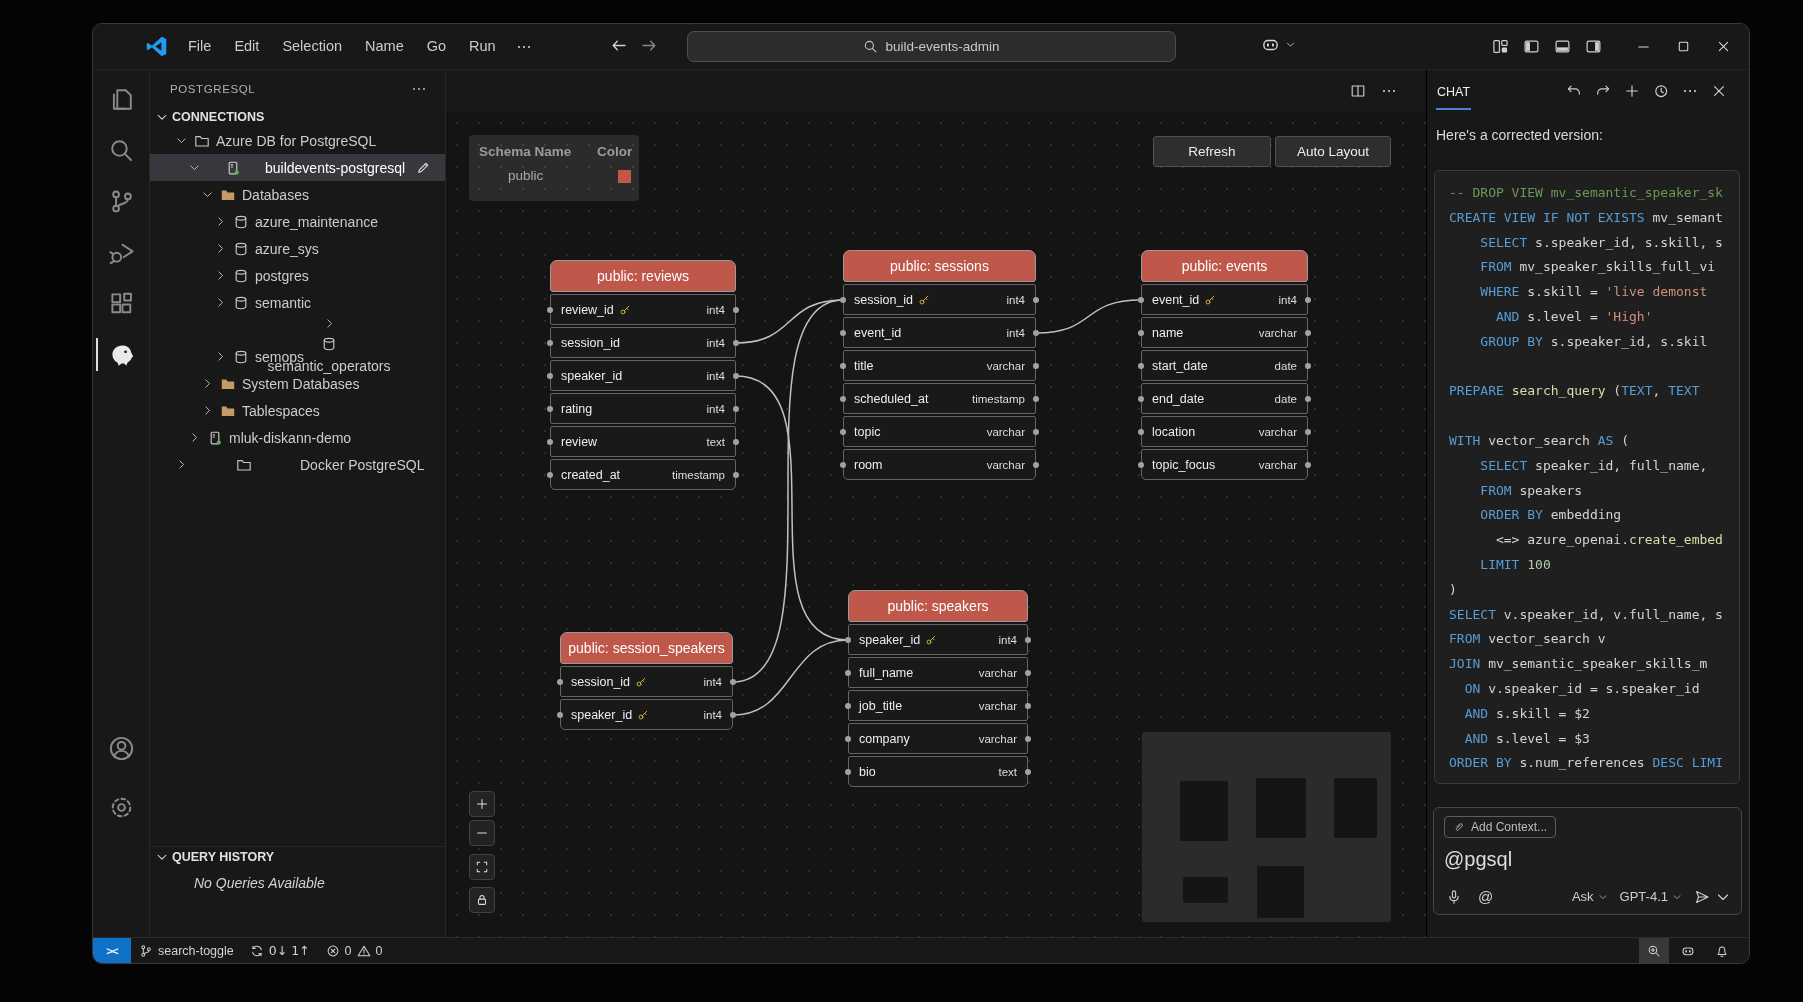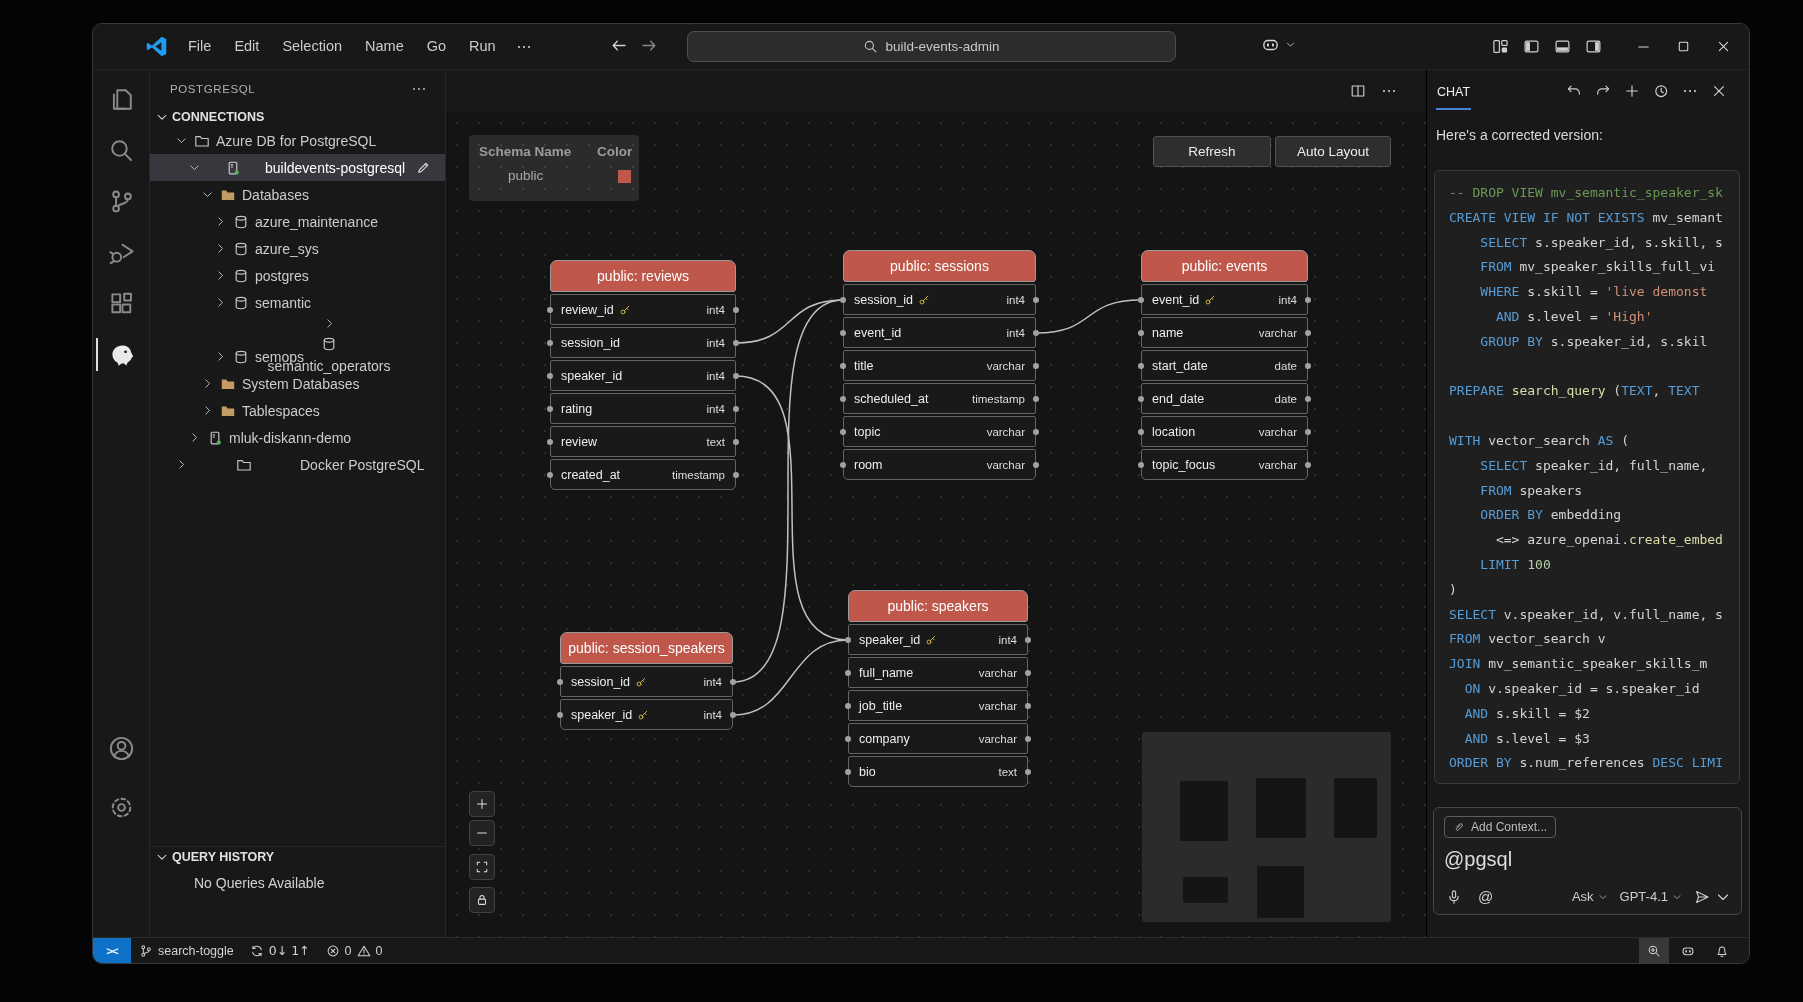--- a/index.html
+++ b/index.html
@@ -52,21 +52,21 @@
               font-size:12.5px;color:#e2e2e2;}
   .sb-section .ic svg{width:14px;height:14px;}
   .treerow{height:27px;display:flex;align-items:center;gap:6px;position:relative;font-size:14px;white-space:nowrap;}
   .treerow .chv{color:#c0c0c0;flex:0 0 14px;}
   .treerow .chv svg{width:13px;height:13px;}
   .treerow .ticon svg{width:16px;height:16px;}
   .treerow.sel{background:#37373d;color:#ffffff;}
   .rowEdit{position:absolute;right:14px;color:#dadada;}
   .rowEdit svg{width:15px;height:15px;}
   .qh-wrap{margin-top:auto;border-top:1px solid #262626;padding-bottom:46px;}
-  .qh-empty{padding:8px 0 0 44px;font-size:14px;color:#d2d2d2;}
+  .qh-empty{padding:8px 0 0 44px;font-size:14px;color:#d2d2d2;font-style:italic;}
   
   .editor{flex:1;display:flex;flex-direction:column;min-width:0;background:#141414;}
   .tabbar{flex:0 0 42px;background:#181818;display:flex;align-items:flex-end;position:relative;}
   .tab{margin-left:5px;width:294px;height:40px;background:#1d1d1d;border-top:2px solid var(--accent,#0078d4);
        display:flex;align-items:center;gap:8px;padding:0 10px;color:#e6e6e6;font-size:14px;
        border-right:1px solid #0e0e0e;box-sizing:border-box;}
   .tab .ticn{color:#cfcfcf;}
   .tab-close{margin-left:auto;color:#cfcfcf;}
   .tab-close svg{width:13px;height:13px;}
   .tab-actions{position:absolute;right:29px;top:0;height:42px;display:flex;align-items:center;gap:15px;color:#cbcbcb;}

